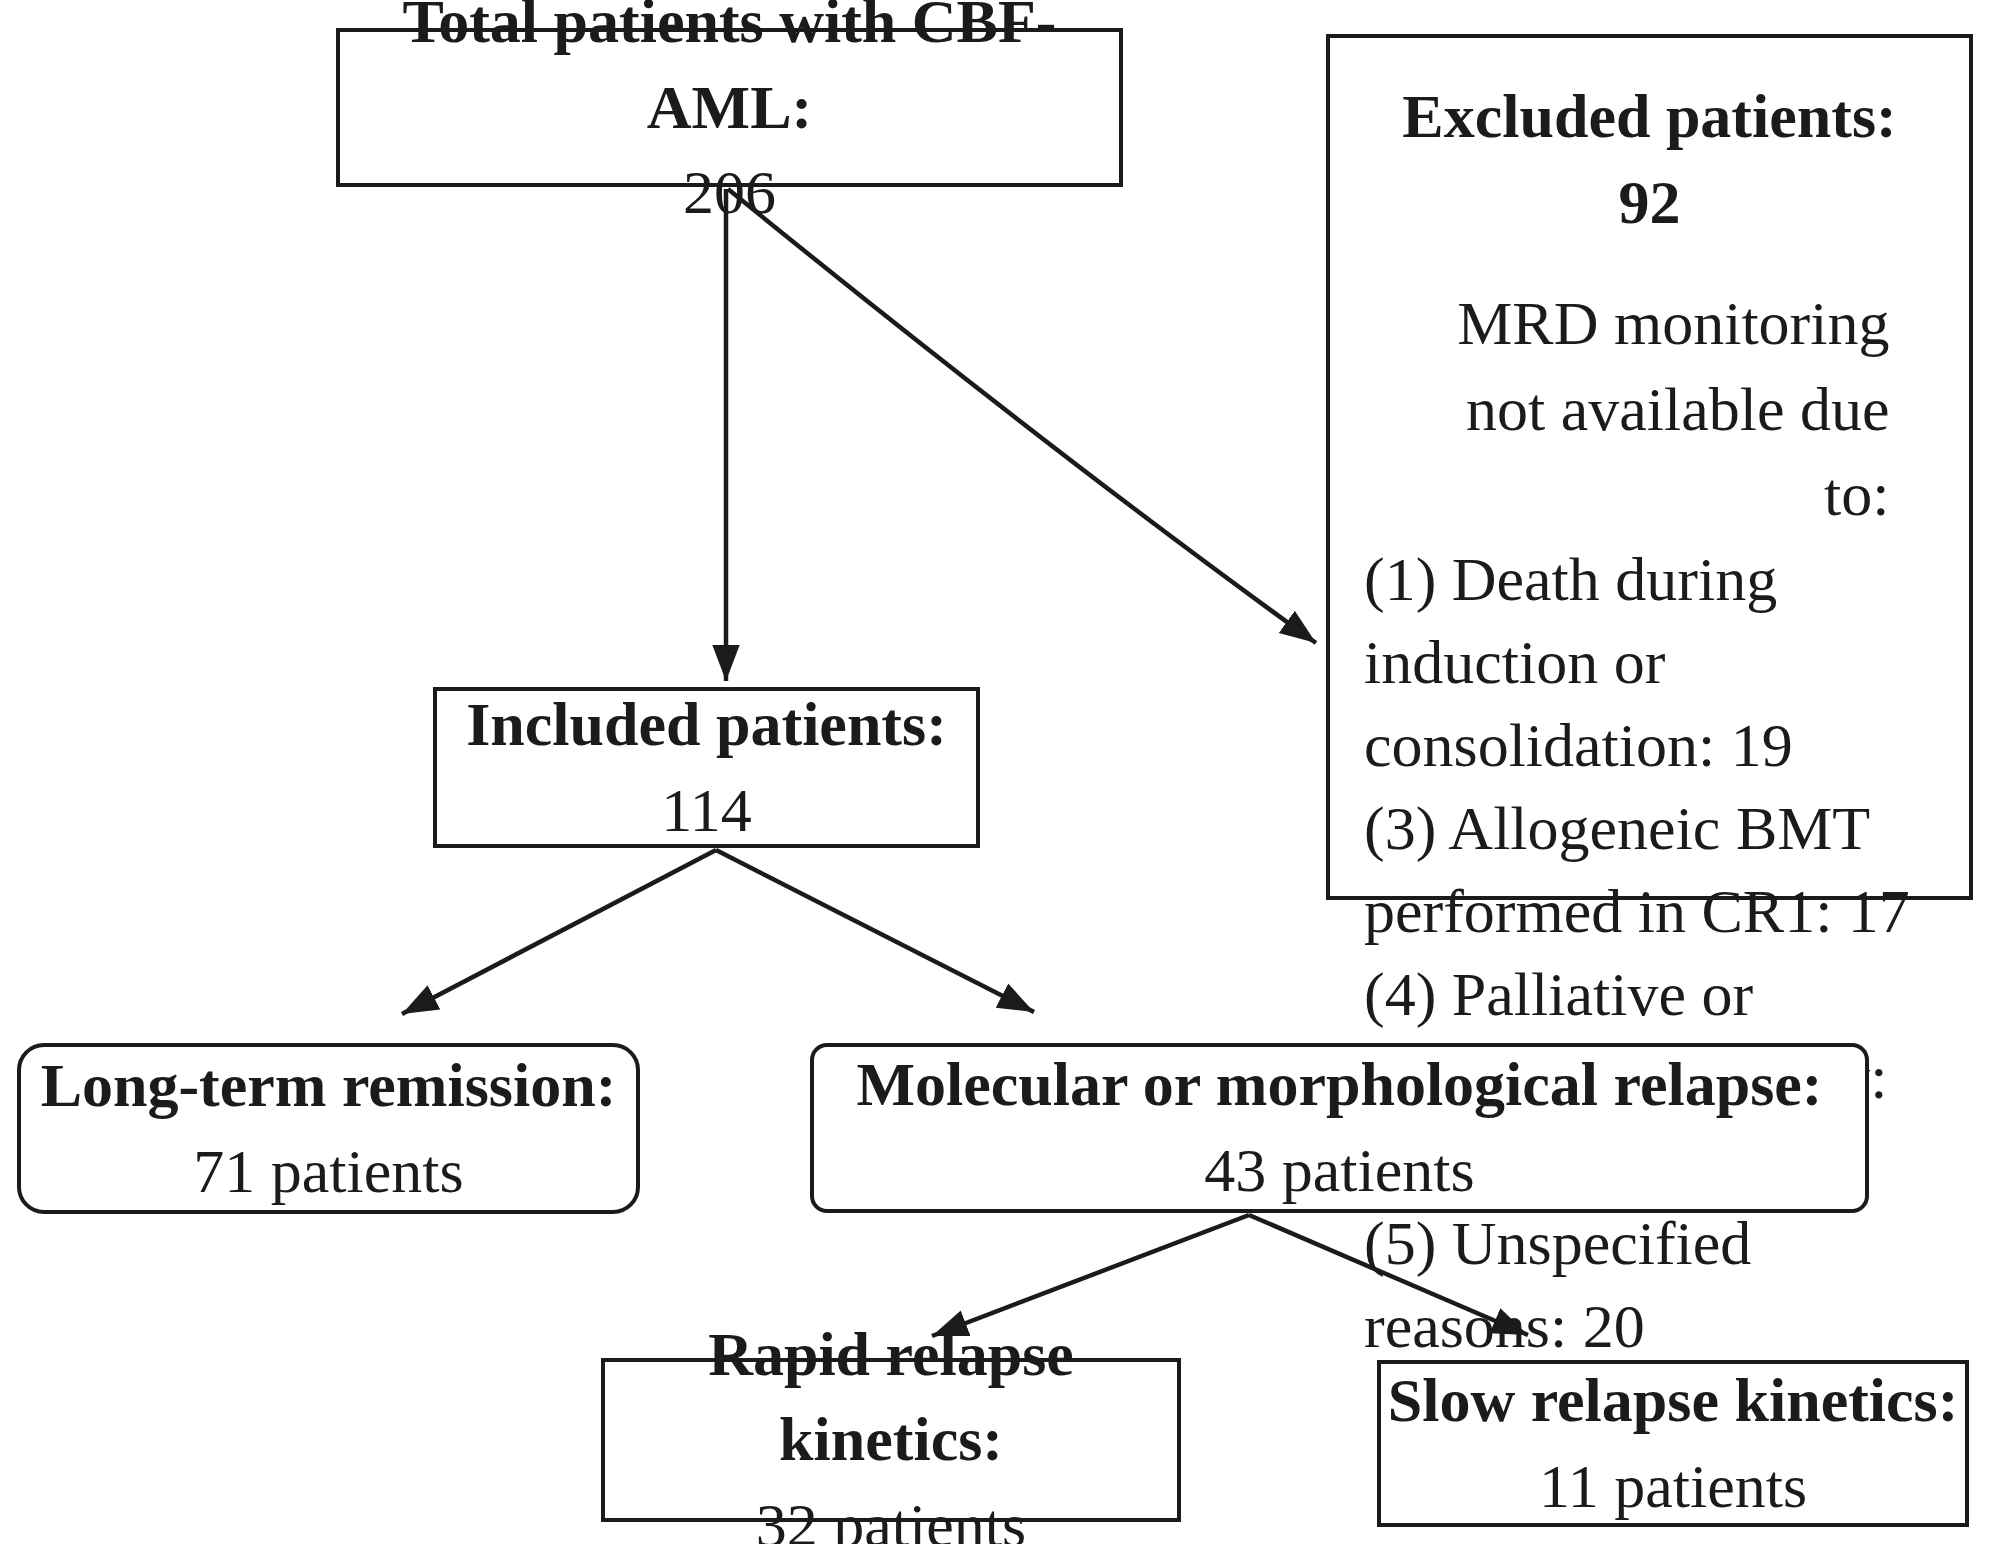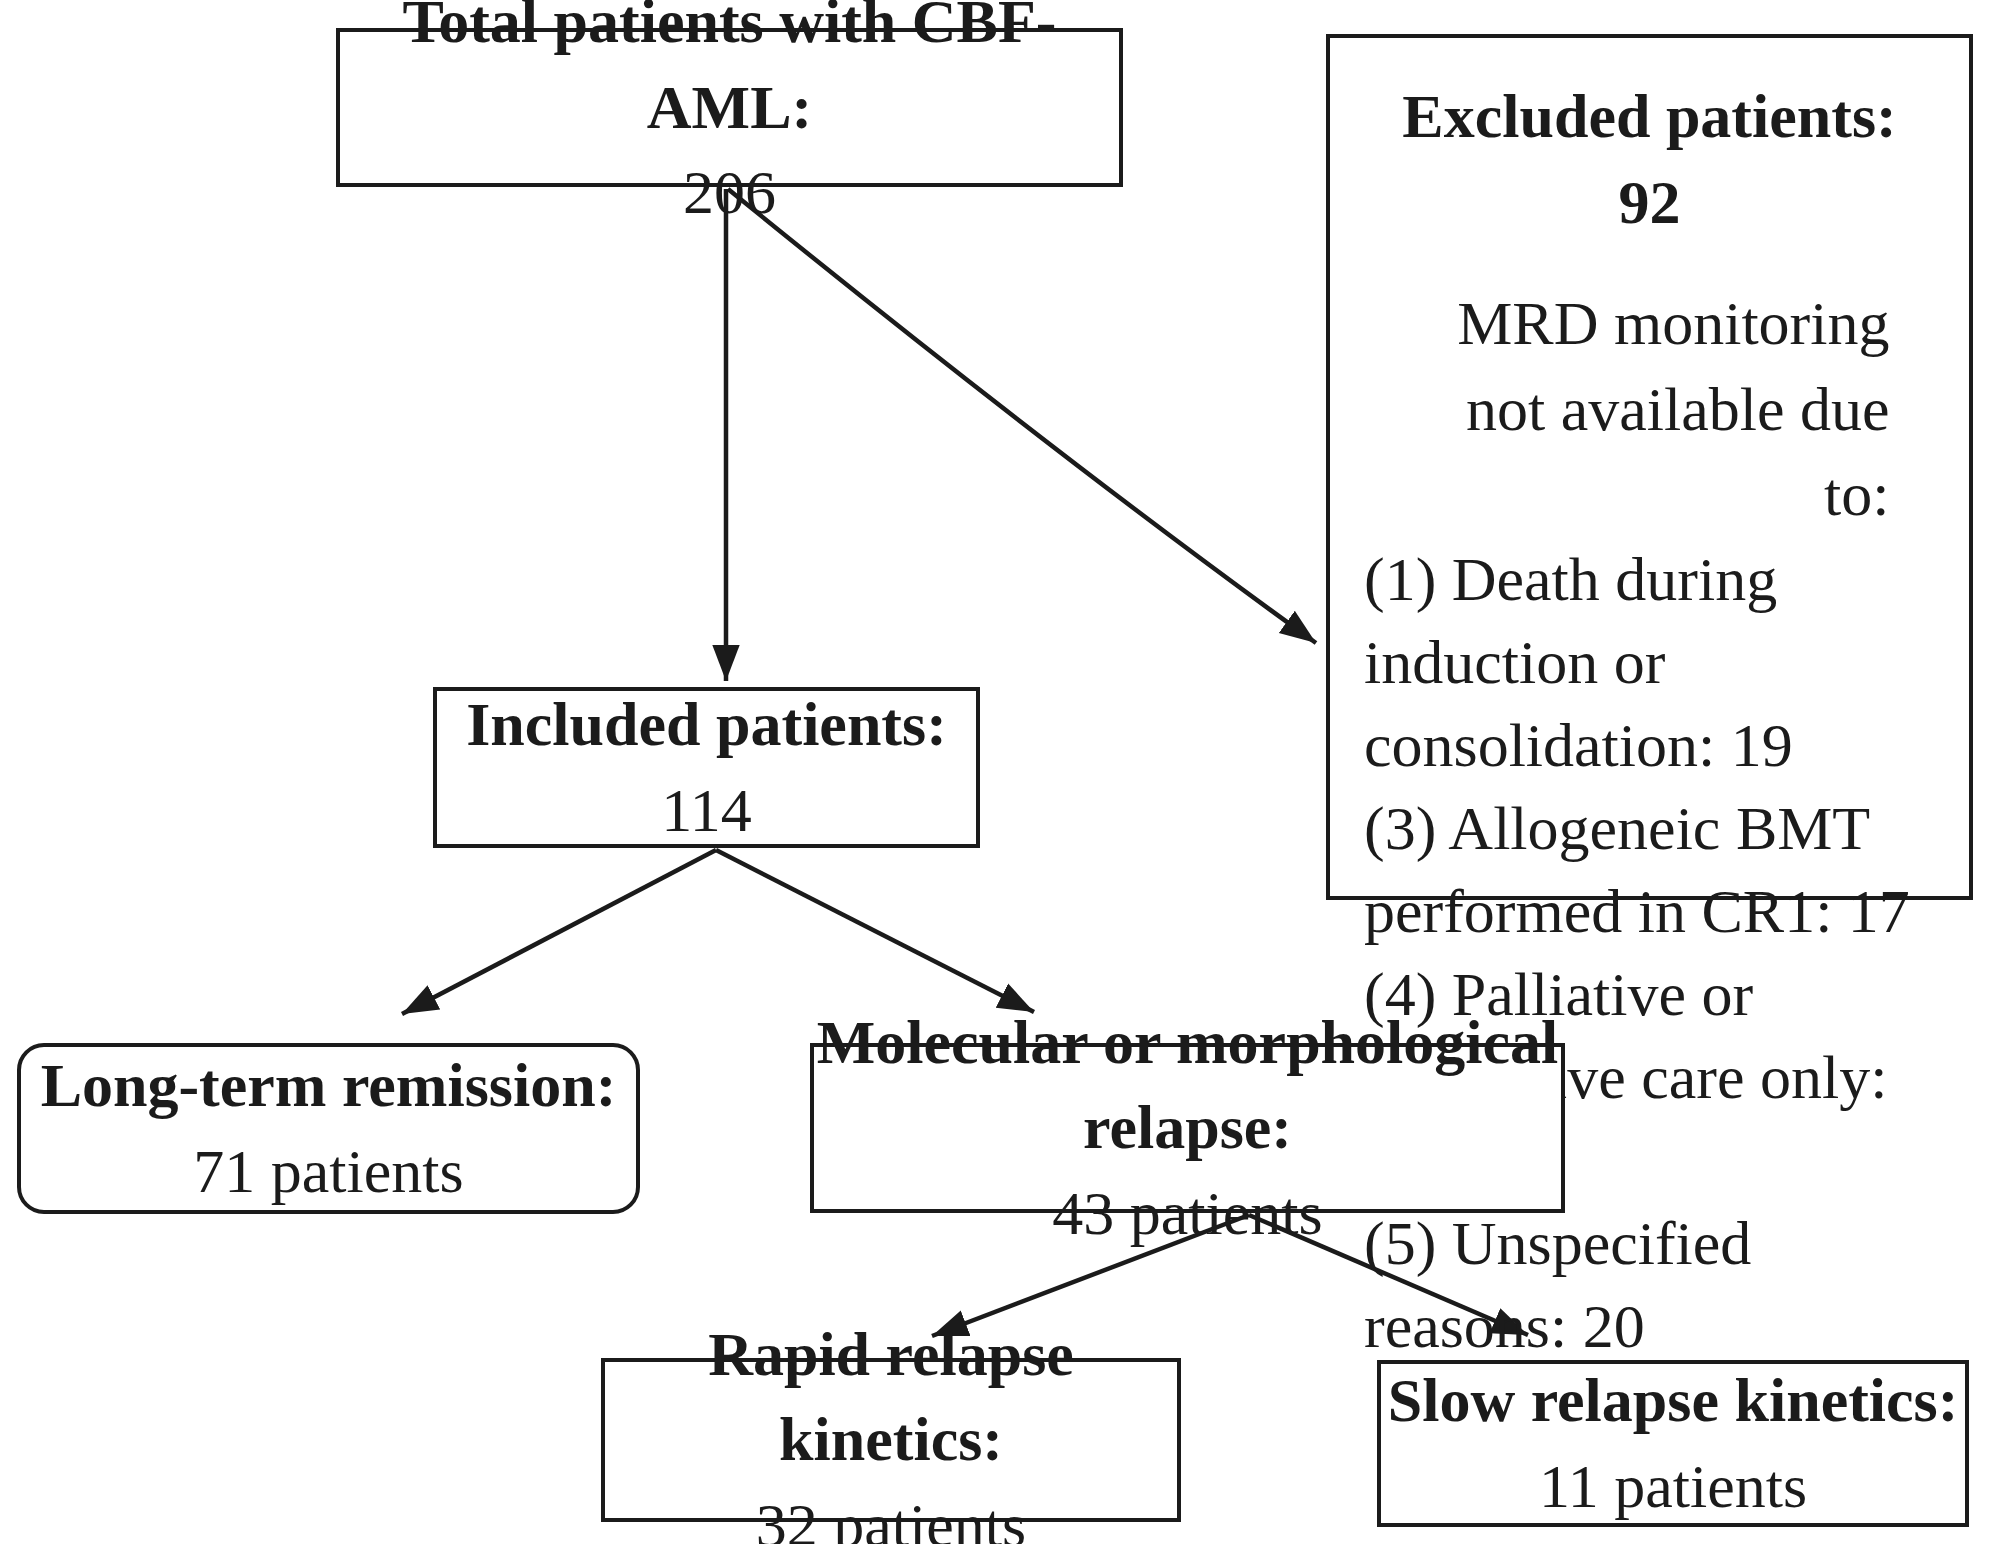--- a/index.html
+++ b/index.html
@@ -22,21 +22,21 @@
     text-align:center;
     font-size:62px; line-height:1.38;
   }
   .box .title{ font-weight:bold; }
   
   #box-total    { left:336px;  top:28px;   width:787px; height:159px; }
   #box-excluded { left:1326px; top:34px;   width:647px; height:866px;
                   justify-content:flex-start; padding:36px 34px; }
   #box-included { left:433px;  top:687px;  width:547px; height:161px; }
   #box-longterm { left:17px;   top:1043px; width:623px; height:171px;border-radius:27px; }
-  #box-relapse  { left:810px;  top:1043px; width:755px; height:170px; }
+  #box-relapse  { left:810px;  top:1043px; width:1059px; height:170px;border-radius:17px; }
   #box-rapid    { left:601px;  top:1358px; width:580px; height:164px; }
   #box-slow     { left:1377px; top:1360px; width:592px; height:167px; }
 
   #box-excluded .subtitle{
     margin-top:36px;
     max-width:480px;
     text-align:right;
   }
   #box-excluded .reasons{
     width:100%;

